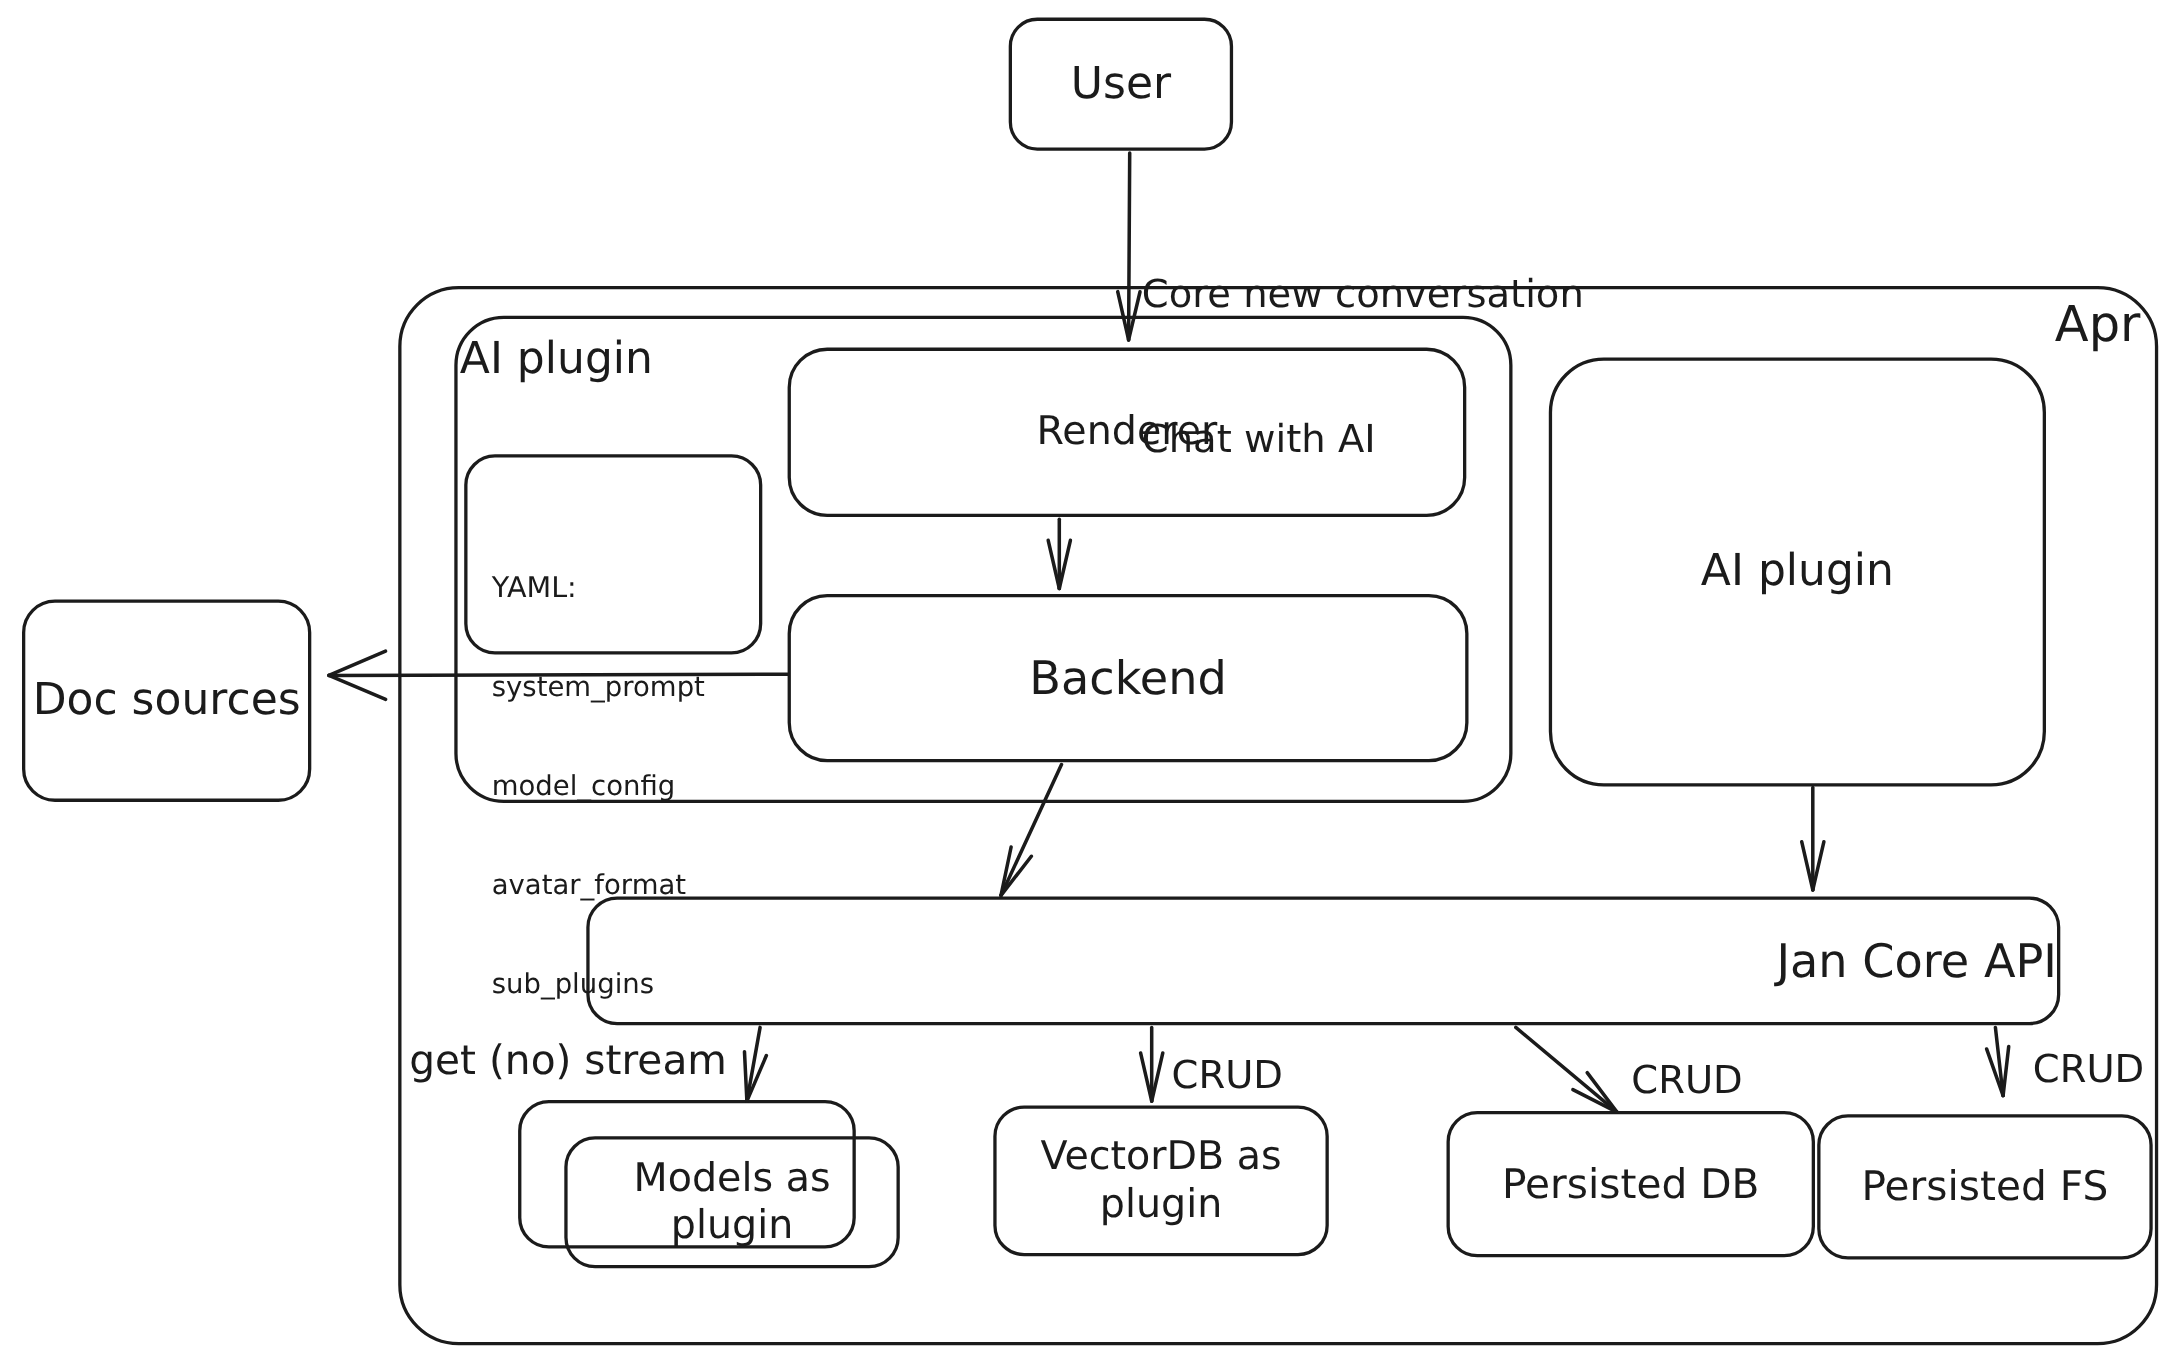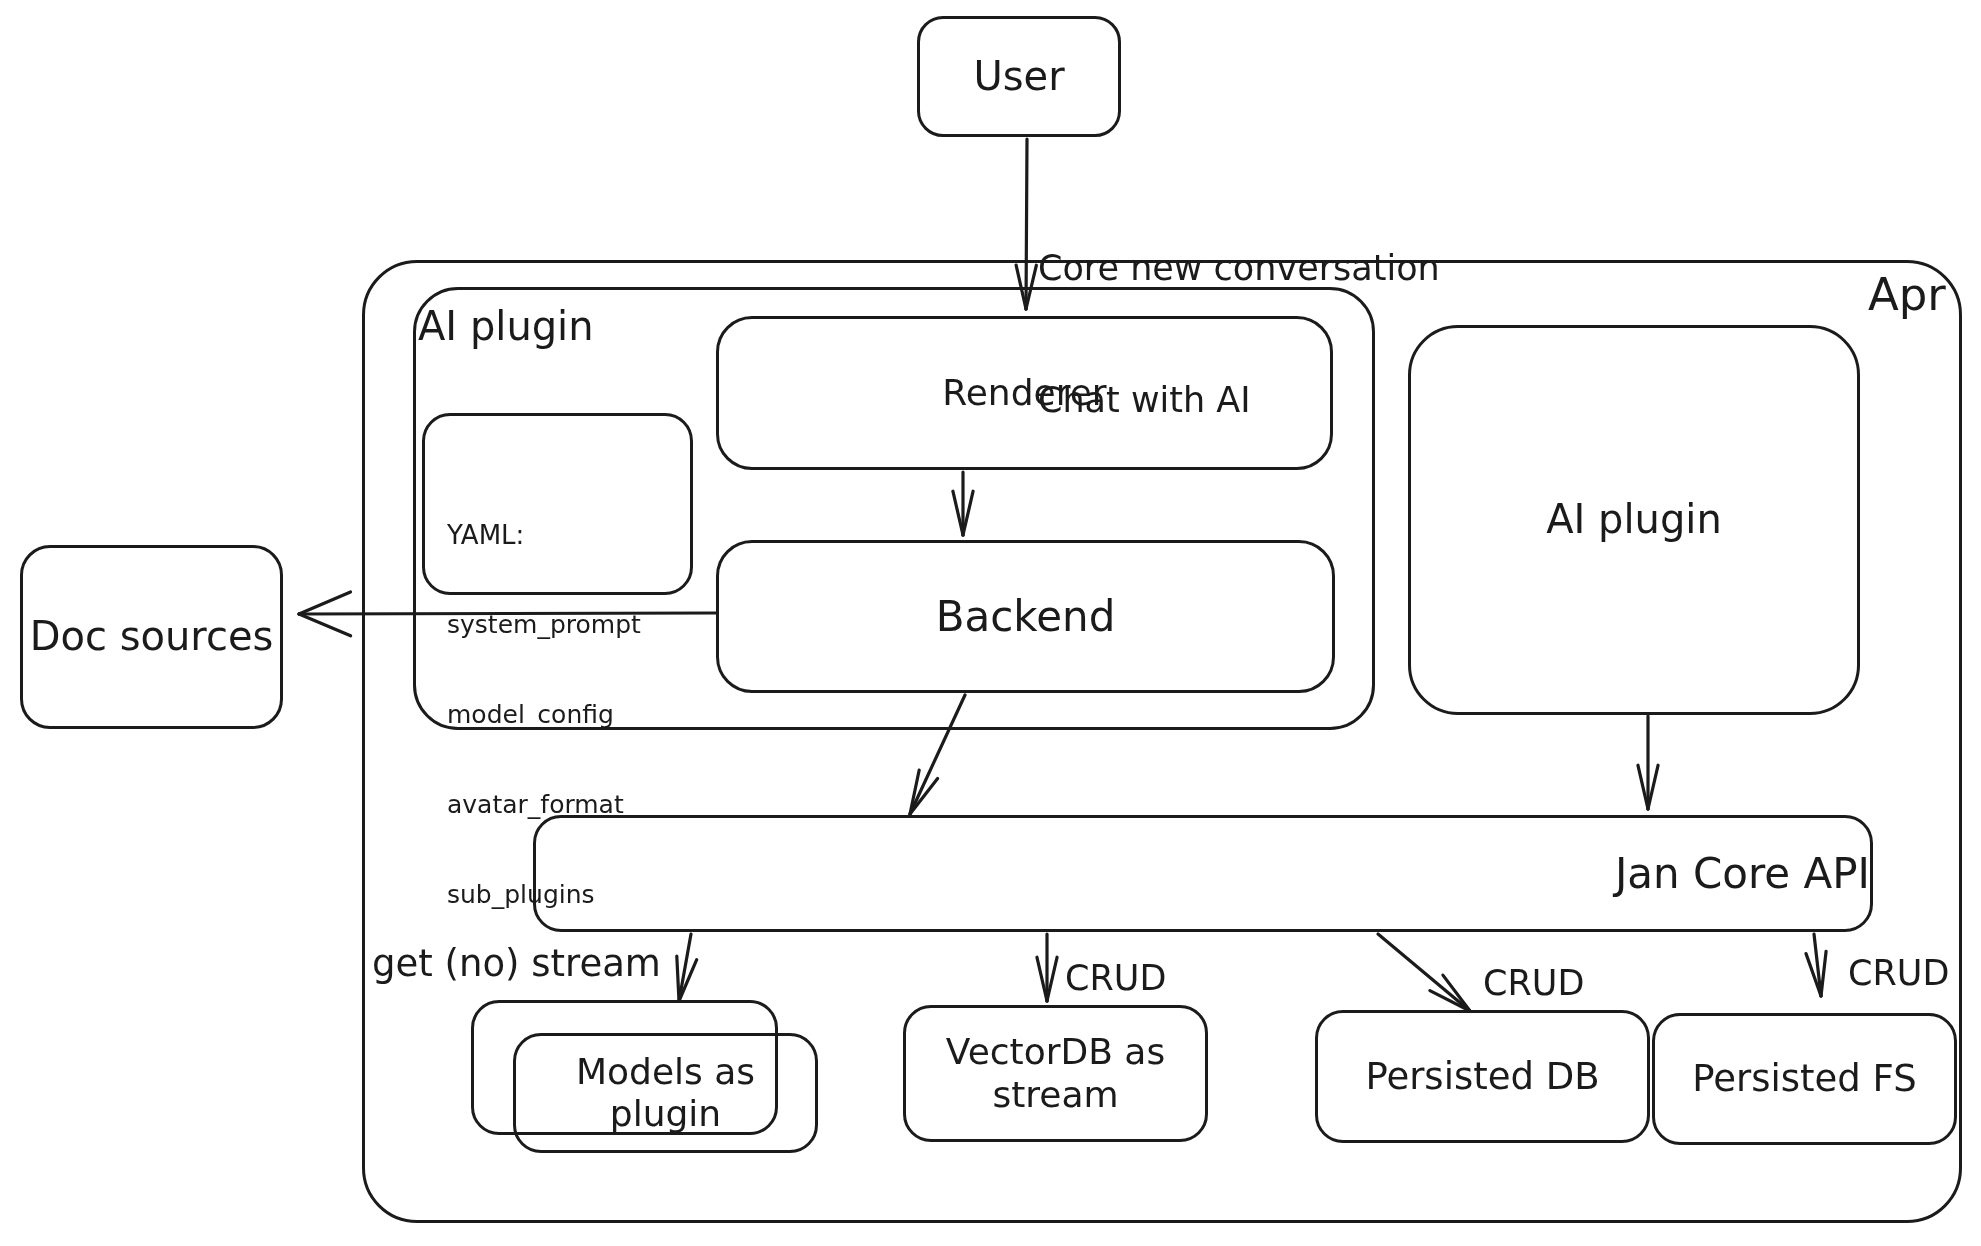--- a/index.html
+++ b/index.html
@@ -64,21 +64,21 @@
   <div class="box" style="left:533px;top:815px;width:1340px;height:117px;border-radius:28px;justify-content:flex-end;">
     <span style="font-size:42px;">Jan Core API</span>
   </div>
 
   <div class="box" style="left:471px;top:1000px;width:307px;height:135px;border-radius:28px;border-width:3px;"></div>
   <div class="box" style="left:513px;top:1033px;width:305px;height:120px;border-radius:28px;border-width:3px;">
     <span style="font-size:36px;display:inline-block;width:230px;">Models as plugin</span>
   </div>
 
   <div class="box" style="left:903px;top:1005px;width:305px;height:137px;border-radius:28px;">
-    <span style="font-size:36px;display:inline-block;width:250px;">VectorDB as stream</span>
+    <span style="font-size:36px;display:inline-block;width:250px;">VectorDB as plugin</span>
   </div>
 
   <div class="box" style="left:1315px;top:1010px;width:335px;height:133px;border-radius:28px;">
     <span style="font-size:37px;">Persisted DB</span>
   </div>
 
   <div class="box" style="left:1652px;top:1013px;width:305px;height:132px;border-radius:28px;">
     <span style="font-size:37px;">Persisted FS</span>
   </div>
 

